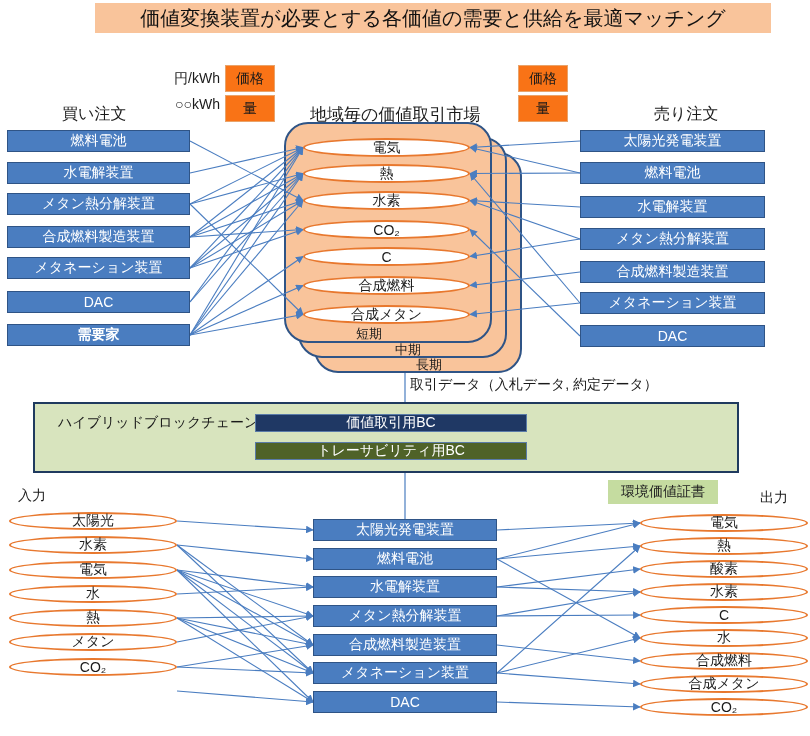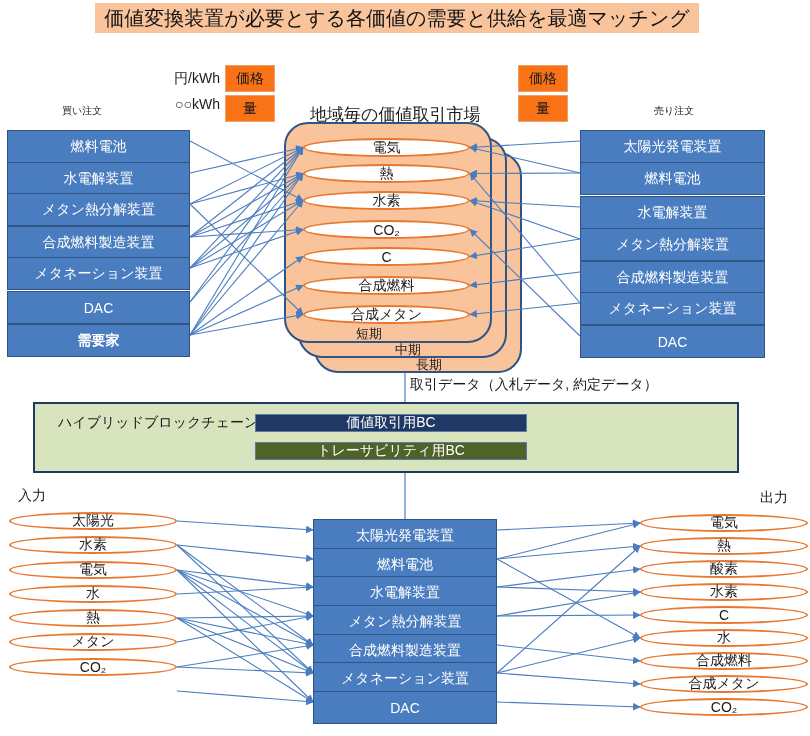--- a/index.html
+++ b/index.html
@@ -4,26 +4,26 @@
 <style>
   :root{
     --blue:#4A7DC0; --blue-border:#2F5486; --orange:#E8782E; --market:#F9C49B;
     --title:#F9C49B; --bc:#D8E4BE; --bc-border:#1F3A5F; --bc-trade:#1F3864;
     --bc-trace:#4F6228; --cert:#C5DCA0; --line:#4A7DC0; --pq-border:#E9A36A;
   }
   html,body{margin:0;padding:0;background:#fff;}
   body{width:810px;height:736px;overflow:hidden;font-family:"Liberation Sans","DejaVu Sans",sans-serif;color:#1a1a1a;}
   #canvas{position:relative;width:810px;height:736px;}
   .abs{position:absolute;}
-  .title-box{left:95px;top:3px;width:604px;height:30px;background:var(--title);display:flex;align-items:center;justify-content:center;font-size:20px;color:#111;}
+  .title-box{left:95px;top:3px;width:676px;height:30px;background:var(--title);display:flex;align-items:center;justify-content:center;font-size:20px;color:#111;}
   .subtitle{left:0;width:810px;top:38px;text-align:center;font-size:16px;}
   .unit{font-size:14px;text-align:right;width:70px;left:150px;}
   .pq-box{width:48px;height:25px;border:1.5px solid var(--pq-border);background:#f97316;display:flex;align-items:center;justify-content:center;font-size:14px;}
-  .heading{font-size:10px;}
-  .box{height:33px;background:var(--blue);border:1.5px solid var(--blue-border);color:#fff;font-size:14px;display:flex;align-items:center;justify-content:center;box-sizing:border-box;z-index:3;white-space:nowrap;}
+  .heading{font-size:16px;}
+  .box{height:22px;background:var(--blue);border:1.5px solid var(--blue-border);color:#fff;font-size:14px;display:flex;align-items:center;justify-content:center;box-sizing:border-box;z-index:3;white-space:nowrap;}
   .buy-box{left:7px;width:183px;}
   .sell-box{left:580px;width:185px;}
   .dev-box{left:313px;width:184px;}
   .card{border:2px solid var(--blue-border);background:var(--market);border-radius:24px;box-sizing:border-box;}
   .card-back{left:314px;top:152px;width:208px;height:221px;z-index:1;}
   .card-mid{left:298px;top:137px;width:209px;height:221px;z-index:1;}
   .card-front{left:284px;top:122px;width:208px;height:221px;z-index:1;}
   .ell{border:2.5px solid var(--orange);background:#fff;border-radius:50%;box-sizing:border-box;display:flex;align-items:center;justify-content:center;font-size:14px;z-index:3;white-space:nowrap;}
   .mkt-ell{left:303px;width:167px;height:19px;}
   .in-ell{left:9px;width:168px;height:18px;}
@@ -88,20 +88,21 @@
   <div class="abs box sell-box" style="top:292px;">メタネーション装置</div>
   <div class="abs box sell-box" style="top:325px;">DAC</div>
 
   <div class="abs label14" style="left:410px;top:376px;">取引データ（入札データ, 約定データ）</div>
 
   <div class="abs bc-box"></div>
   <div class="abs bc-label">ハイブリッドブロックチェーン</div>
   <div class="abs bc-bar bc-trade">価値取引用BC</div>
   <div class="abs bc-bar bc-trace">トレーサビリティ用BC</div>
 
+  <div class="abs cert">環境価値証書</div>
   <div class="abs label14" style="left:18px;top:487px;">入力</div>
   <div class="abs label14" style="left:760px;top:489px;">出力</div>
 
   <div class="abs ell in-ell" style="top:512px;">太陽光</div>
   <div class="abs ell in-ell" style="top:536px;">水素</div>
   <div class="abs ell in-ell" style="top:561px;">電気</div>
   <div class="abs ell in-ell" style="top:585px;">水</div>
   <div class="abs ell in-ell" style="top:609px;">熱</div>
   <div class="abs ell in-ell" style="top:633px;">メタン</div>
   <div class="abs ell in-ell" style="top:658px;">CO₂</div>

